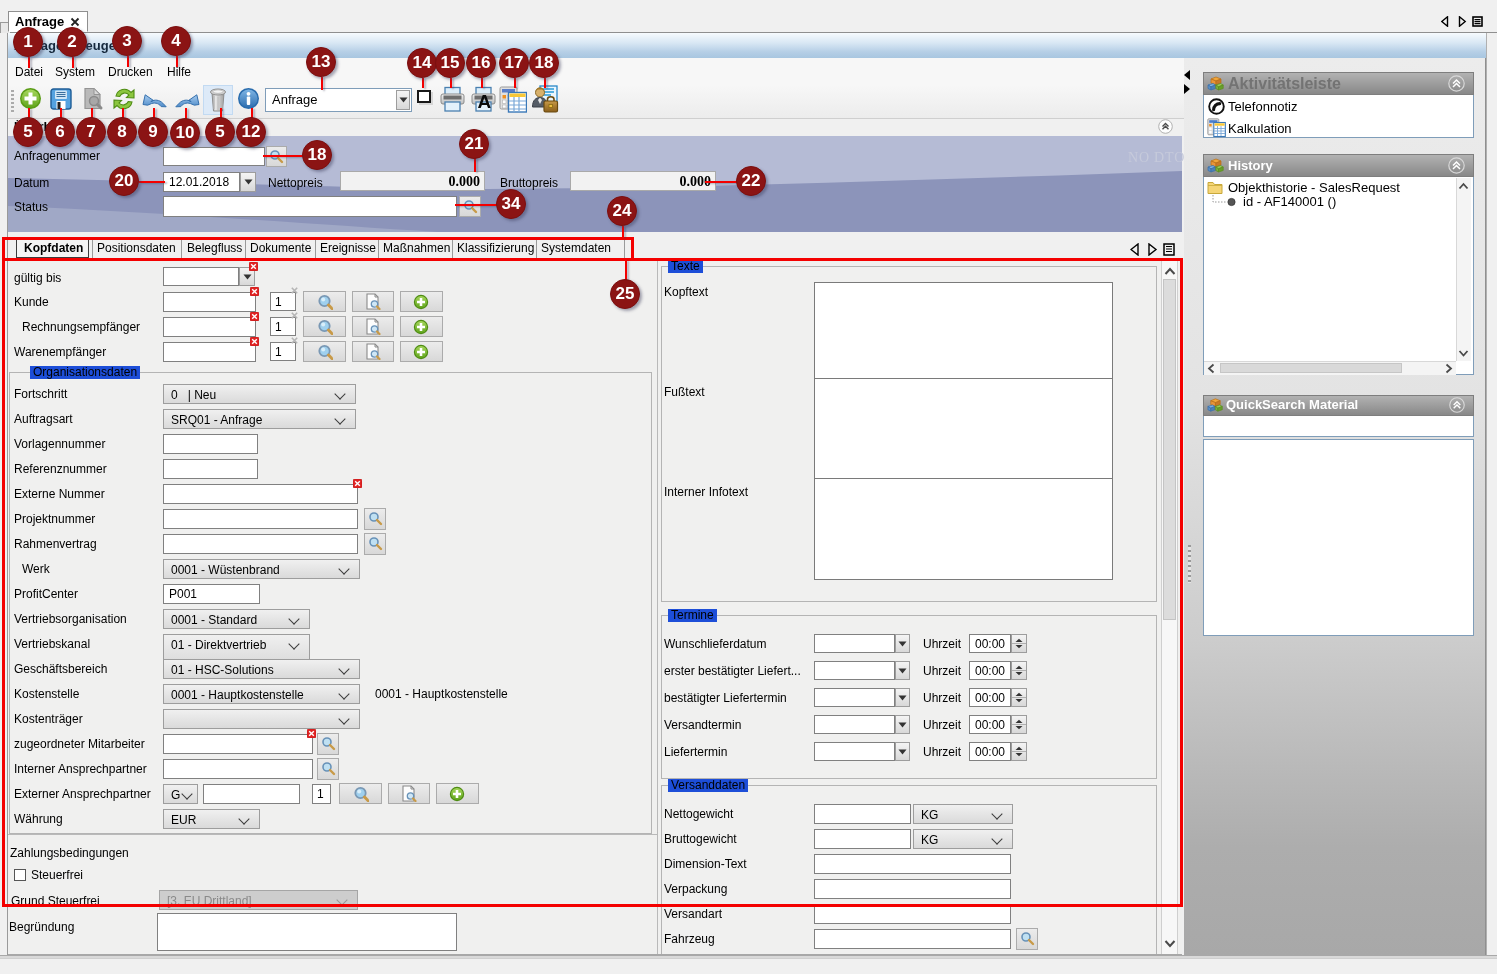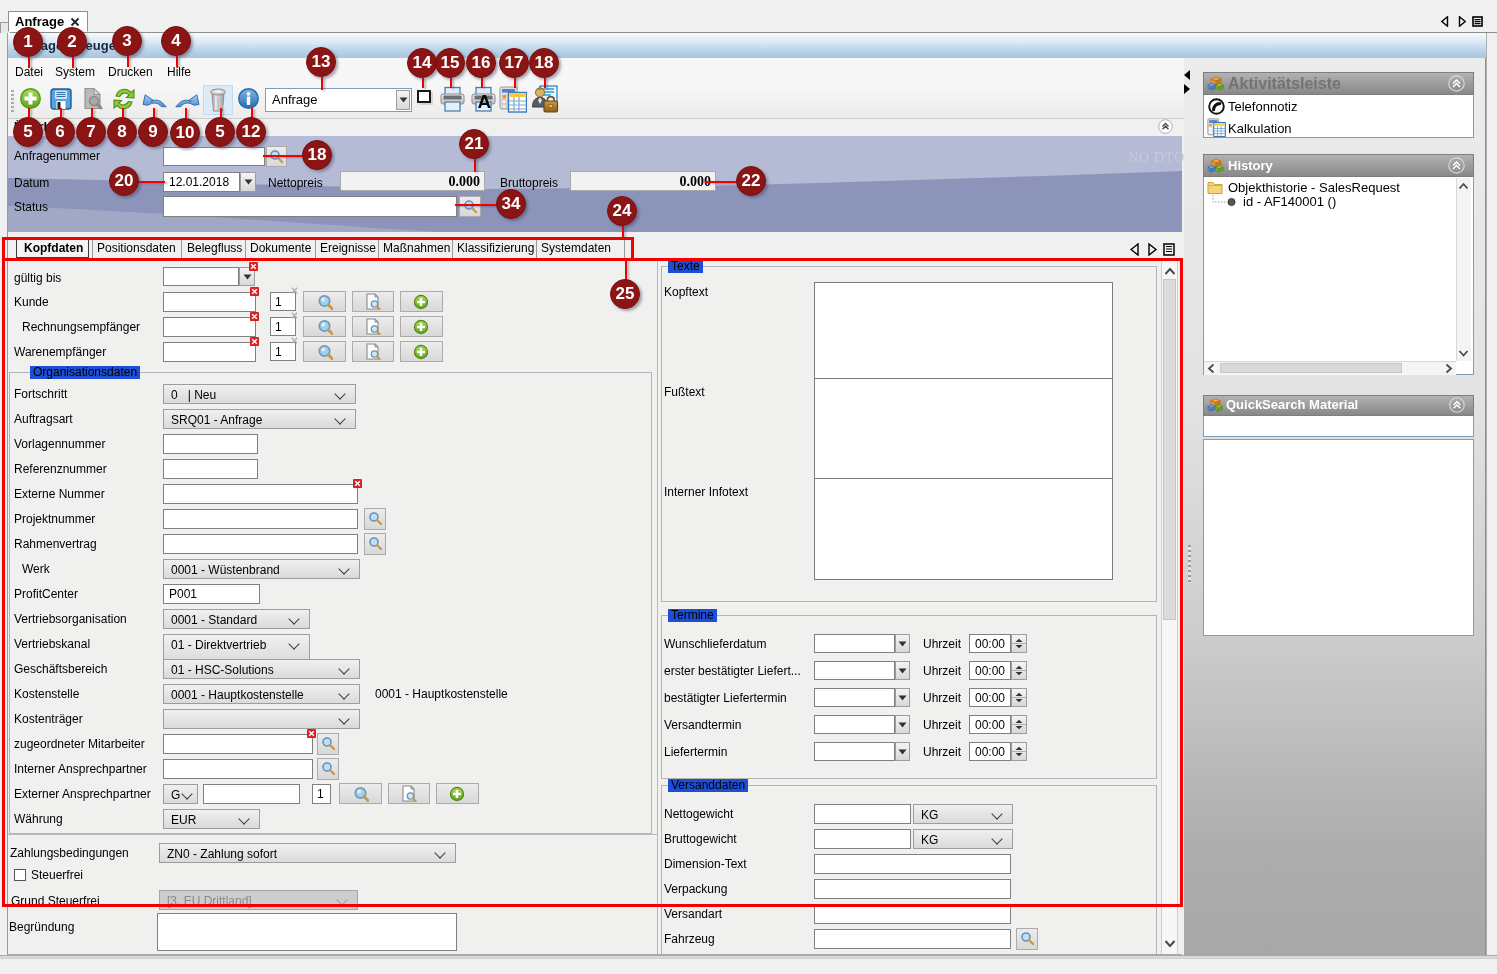--- a/index.html
+++ b/index.html
@@ -490,24 +490,20 @@
 <svg class="abs" style="left:449px;top:786px" width="16" height="16">
       <use href="#plusG"></use>
     </svg>
 <div class="lbl" style="left:14px;top:812px">Währung</div>
 <div class="combo" style="left:163px;top:809px;width:97px;height:20px">
       <span class="tx">EUR</span>
       <span class="chev" style="right:11px;top:5px"></span>
     </div>
 
 <div class="lbl" style="left:10px;top:846px">Zahlungsbedingungen</div>
-<div class="combo" style="left:159px;top:843px;width:297px;height:20px">
-      <span class="tx">ZN0 - Zahlung sofort</span>
-      <span class="chev" style="right:11px;top:5px"></span>
-    </div>
 <div class="abs" style="left:14px;top:869px;width:12px;height:12px;background:#fff;border:1px solid #555;box-sizing:border-box"></div>
 <div class="lbl" style="left:31px;top:868px">Steuerfrei</div>
 <div class="lbl" style="left:11px;top:894px">Grund Steuerfrei</div>
 <div class="abs" style="left:159px;top:890px;width:199px;height:20px;background:#cdcdcd;border:1px solid #a5a5a5;box-sizing:border-box;color:#8a8a8a">
       <span style="position:absolute;left:7px;top:3px">[3, EU Drittland]</span>
       <span class="chev" style="right:11px;top:5px;position:absolute;width:7px;height:7px;border-right:1.6px solid #9a9a9a;border-bottom:1.6px solid #9a9a9a;transform:rotate(45deg)"></span>
     </div>
 <div class="lbl" style="left:9px;top:920px">Begründung</div>
 <div class="tb" style="left:157px;top:913px;width:300px;height:38px"></div>
 

